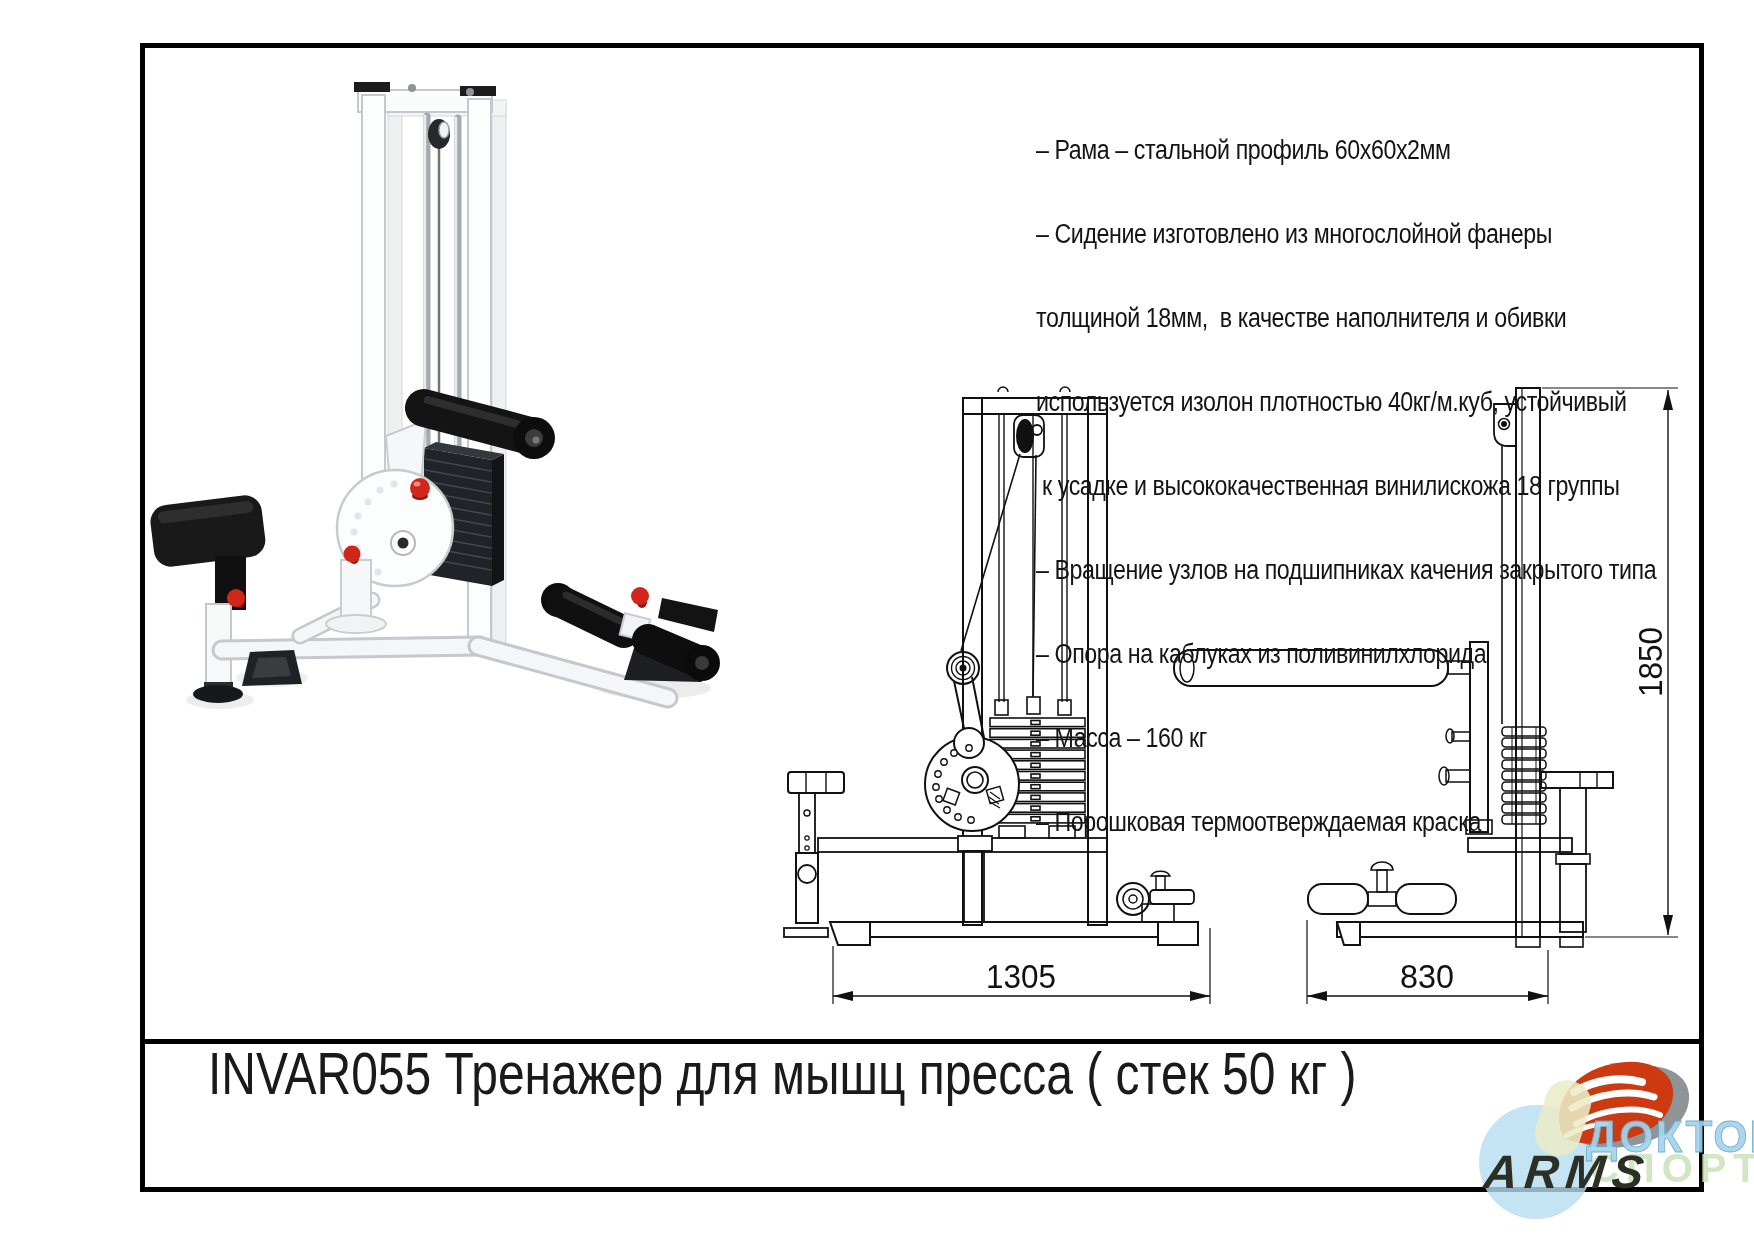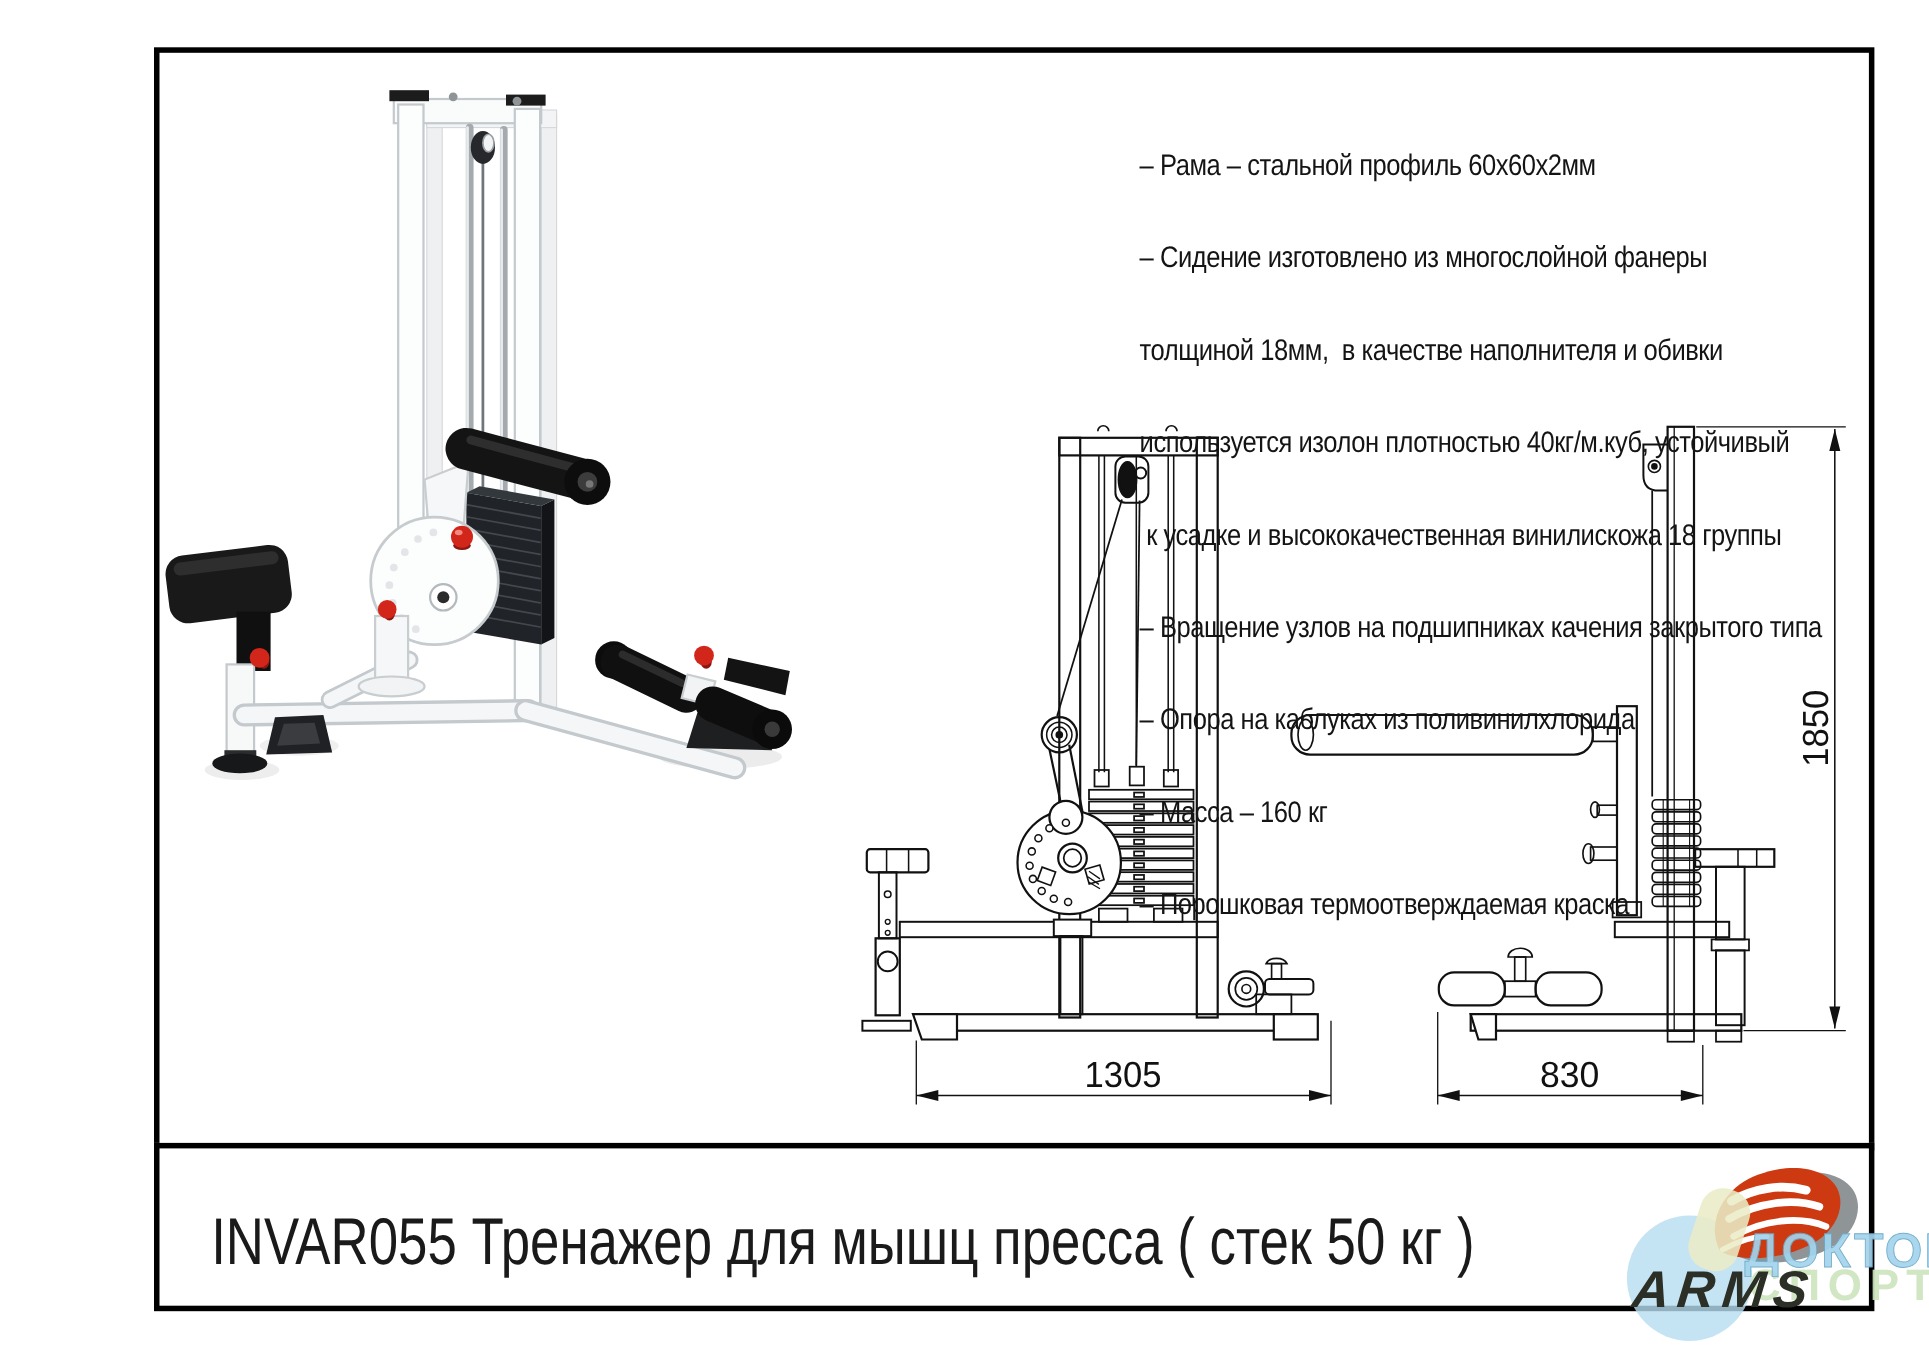--- a/index.html
+++ b/index.html
@@ -7,21 +7,21 @@
         font-family:"Liberation Sans",sans-serif;color:#111;}
   .frame-main{position:absolute;left:140px;top:43px;width:1564px;height:1003px;
               border:5px solid #000;box-sizing:border-box;background:#fff;}
   .frame-title{position:absolute;left:140px;top:1039px;width:1564px;height:153px;
                border:5px solid #000;box-sizing:border-box;background:#fff;}
   .specs{position:absolute;left:1036px;top:80px;width:770px;
          font-size:27px;line-height:28px;letter-spacing:-0.5px;white-space:pre;
          transform:scaleX(0.86);transform-origin:0 0;color:#141414;}
   .specs div{height:28px;overflow:visible;}
   .page-title{position:absolute;left:140px;top:1039px;width:1430px;height:179px;
-              display:flex;align-items:center;padding-left:52px;box-sizing:border-box;}
+              display:flex;padding-left:68px;box-sizing:border-box;}
   .page-title span{font-size:60px;font-weight:400;letter-spacing:0px;color:#1a1a1a;
               white-space:nowrap;transform:scaleX(0.80);transform-origin:0 50%;}
   svg{position:absolute;left:0;top:0;}
   .drawsvg{left:0;top:0;}
   .logosvg{left:1440px;top:1040px;overflow:visible;}
   text{font-family:"Liberation Sans",sans-serif;}
 </style>
 </head>
 <body>
 

